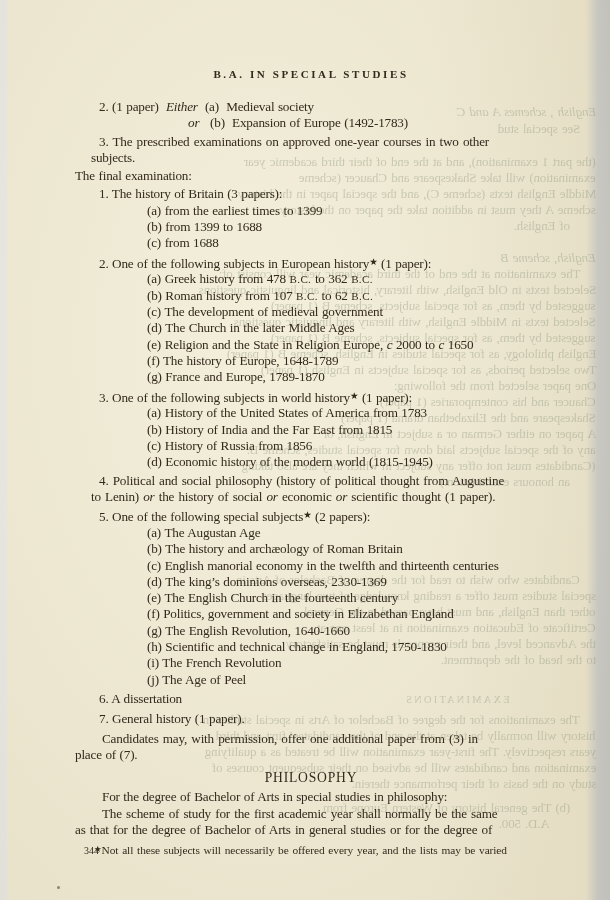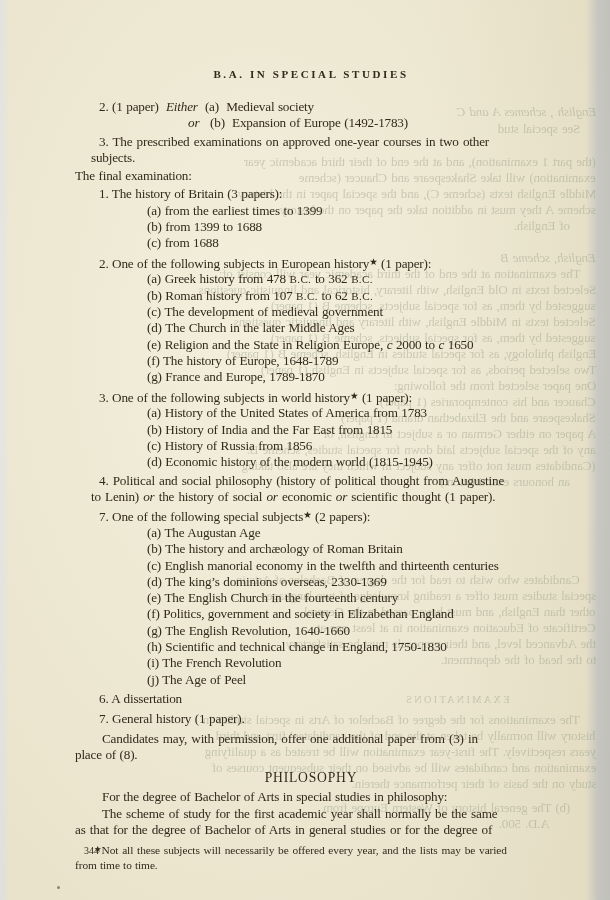--- a/index.html
+++ b/index.html
@@ -99,37 +99,36 @@
       <div class="ln sub"><span>(e) Religion and the State in Religion Europe, </span><span class="s-i">c</span><span> 2000 to </span><span class="s-i">c</span><span> 1650</span></div>
       <div class="ln sub"><span>(f) The history of Europe, 1648-1789</span></div>
       <div class="ln sub"><span>(g) France and Europe, 1789-1870</span></div>
       <div class="ln item g1"><span>3. One of the following subjects in world history</span><span class="s-star">★</span><span> (1 paper):</span></div>
       <div class="ln sub"><span>(a) History of the United States of America from 1783</span></div>
       <div class="ln sub"><span>(b) History of India and the Far East from 1815</span></div>
       <div class="ln sub"><span>(c) History of Russia from 1856</span></div>
       <div class="ln sub"><span>(d) Economic history of the modern world (1815-1945)</span></div>
       <div class="ln item g1 full"><span>4. Political and social philosophy (history of political thought from Augustine</span></div>
       <div class="ln cont full"><span>to Lenin) </span><span class="s-i">or</span><span> the history of social </span><span class="s-i">or</span><span> economic </span><span class="s-i">or</span><span> scientific thought (1 paper).</span></div>
-      <div class="ln item g1"><span>7. One of the following special subjects</span><span class="s-star">★</span><span> (2 papers):</span></div>
+      <div class="ln item g1"><span>5. One of the following special subjects</span><span class="s-star">★</span><span> (2 papers):</span></div>
       <div class="ln sub"><span>(a) The Augustan Age</span></div>
       <div class="ln sub"><span>(b) The history and archæology of Roman Britain</span></div>
       <div class="ln sub"><span>(c) English manorial economy in the twelfth and thirteenth centuries</span></div>
       <div class="ln sub"><span>(d) The king’s dominions overseas, 2330-1369</span></div>
       <div class="ln sub"><span>(e) The English Church in the fourteenth century</span></div>
       <div class="ln sub"><span>(f) Politics, government and society in Elizabethan England</span></div>
       <div class="ln sub"><span>(g) The English Revolution, 1640-1660</span></div>
       <div class="ln sub"><span>(h) Scientific and technical change in England, 1750-1830</span></div>
       <div class="ln sub"><span>(i) The French Revolution</span></div>
       <div class="ln sub"><span>(j) The Age of Peel</span></div>
       <div class="ln item g2"><span>6. A dissertation</span></div>
       <div class="ln item g2"><span>7. General history (1 paper).</span></div>
       <div class="ln flush g2 pind full"><span>Candidates may, with permission, offer one additional paper from (3) in</span></div>
-      <div class="ln flush"><span>place of (8).</span></div>
+      <div class="ln flush"><span>place of (7).</span></div>
       <div class="ln ch g3"><span>PHILOSOPHY</span></div>
       <div class="ln flush g2 pind"><span>For the degree of Bachelor of Arts in special studies in philosophy:</span></div>
       <div class="ln flush pind full"><span>The scheme of study for the first academic year shall normally be the same</span></div>
       <div class="ln flush full"><span>as that for the degree of Bachelor of Arts in general studies or for the degree of</span></div>
       <div class="ln fn g2 pind2 full"><span class="s-fstar">★</span><span>Not all these subjects will necessarily be offered every year, and the lists may be varied</span></div>
-      <div class="ln fn"><span>from time to time.</span></div>
     </div>
   <div class="pagenum">344</div>
   <div class="dot"></div>
 </div>
 
 </body></html>

